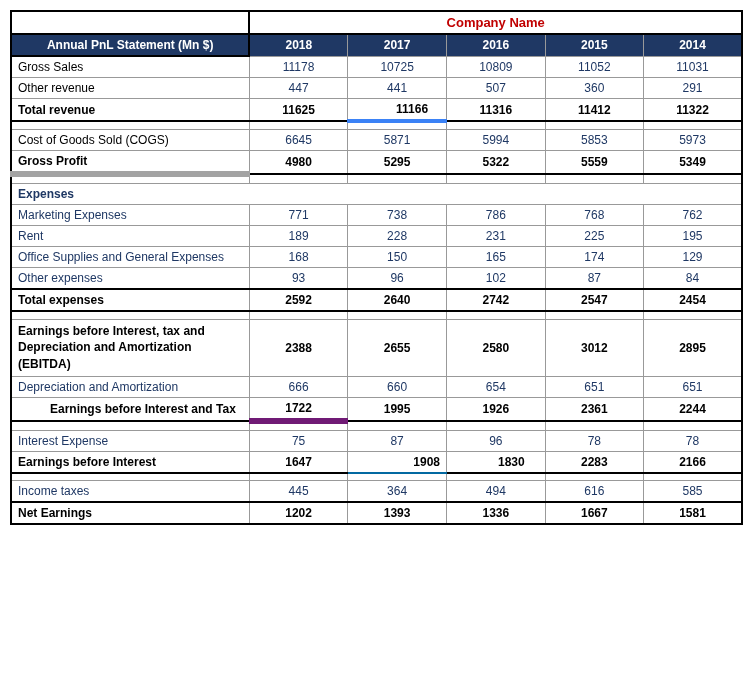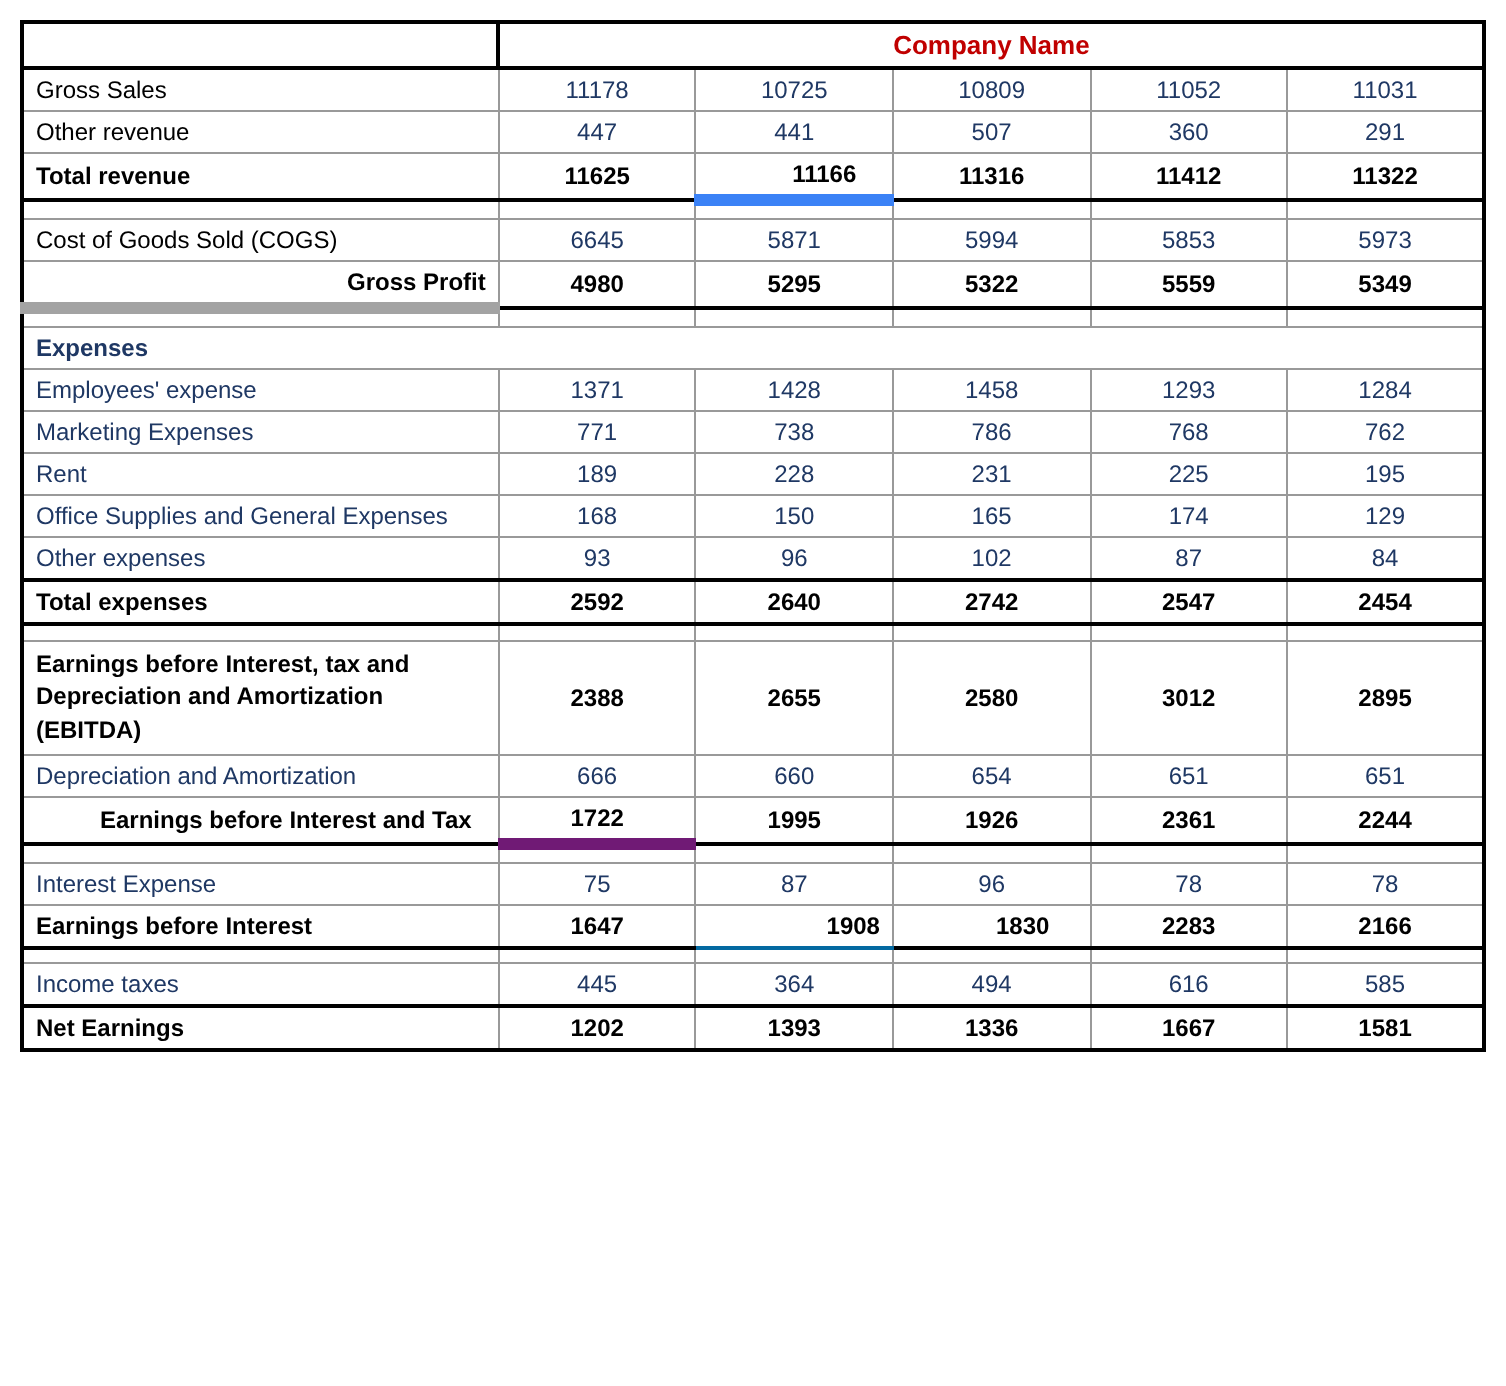--- a/index.html
+++ b/index.html
@@ -98,20 +98,28 @@
       <col style="width: 99px;">
       <col style="width: 99px;">
     </colgroup>
     <thead>
 
       <tr>
         <th style="border: 2px solid #000; background:#fff;"></th>
         <th colspan="5" class="header-company" style="border: 2px solid #000;">Company Name</th>
       </tr>
 
+      <tr>
+        <th class="header-label" style="border: 2px solid #000;">Annual PnL Statement (Mn $)</th>
+        <th class="header-year">2018</th>
+        <th class="header-year">2017</th>
+        <th class="header-year">2016</th>
+        <th class="header-year">2015</th>
+        <th class="header-year">2014</th>
+      </tr>
     </thead>
     <tbody>
 
       <tr>
         <td class="label-cell">Gross Sales</td>
         <td class="num-cell">11178</td>
         <td class="num-cell">10725</td>
         <td class="num-cell">10809</td>
         <td class="num-cell">11052</td>
         <td class="num-cell">11031</td>
@@ -122,21 +130,21 @@
         <td class="num-cell">447</td>
         <td class="num-cell">441</td>
         <td class="num-cell">507</td>
         <td class="num-cell">360</td>
         <td class="num-cell">291</td>
       </tr>
 
       <tr style="border-bottom: 2px solid #000;">
         <td class="label-bold" style="border-bottom: 2px solid #000;">Total revenue</td>
         <td class="num-bold" style="border-bottom: 2px solid #000;">11625</td>
-        <td class="num-bold" style="border-bottom: 6px solid #3b82f6; padding-left: 36px;">11166</td>
+        <td class="num-bold" style="border-bottom: 4px solid #3b82f6; padding-left: 36px;">11166</td>
         <td class="num-bold" style="border-bottom: 2px solid #000;">11316</td>
         <td class="num-bold" style="border-bottom: 2px solid #000;">11412</td>
         <td class="num-bold" style="border-bottom: 2px solid #000;">11322</td>
       </tr>
 
       <tr class="empty-row">
         <td></td>
           <td></td>
           <td></td>
           <td></td>
@@ -147,49 +155,41 @@
       <tr>
         <td class="label-cell">Cost of Goods Sold (COGS)</td>
         <td class="num-cell">6645</td>
         <td class="num-cell">5871</td>
         <td class="num-cell">5994</td>
         <td class="num-cell">5853</td>
         <td class="num-cell">5973</td>
       </tr>
 
       <tr>
-        <td class="label-bold" style="border-bottom: 6px solid #a3a3a3; text-align: right;">Gross Profit</td>
+        <td class="label-bold" style="border-bottom: 6px solid #a3a3a3;">Gross Profit</td>
         <td class="num-bold" style="border-bottom: 2px solid #000; text-align: center;">4980</td>
         <td class="num-bold" style="border-bottom: 2px solid #000;">5295</td>
         <td class="num-bold" style="border-bottom: 2px solid #000;">5322</td>
         <td class="num-bold" style="border-bottom: 2px solid #000;">5559</td>
         <td class="num-bold" style="border-bottom: 2px solid #000;">5349</td>
       </tr>
 
       <tr class="empty-row">
         <td></td>
           <td></td>
           <td></td>
           <td></td>
           <td></td>
           <td></td>
       </tr>
 
       <tr>
         <td class="section-header-cell" colspan="6">Expenses</td>
       </tr>
 
-      <tr>
-        <td class="label-cell-blue">Employees' expense</td>
-        <td class="num-cell">1371</td>
-        <td class="num-cell">1428</td>
-        <td class="num-cell">1458</td>
-        <td class="num-cell">1293</td>
-        <td class="num-cell">1284</td>
-      </tr>
 
       <tr>
         <td class="label-cell-blue">Marketing Expenses</td>
         <td class="num-cell">771</td>
         <td class="num-cell">738</td>
         <td class="num-cell">786</td>
         <td class="num-cell">768</td>
         <td class="num-cell">762</td>
       </tr>
 

